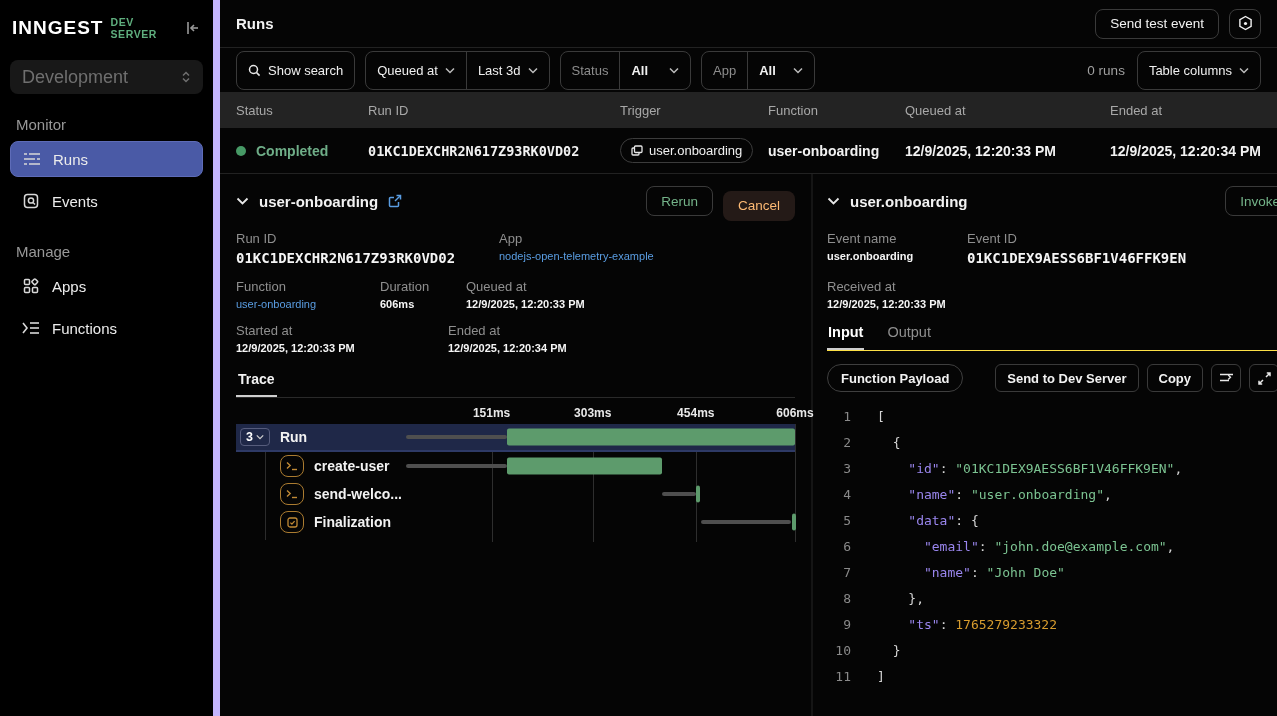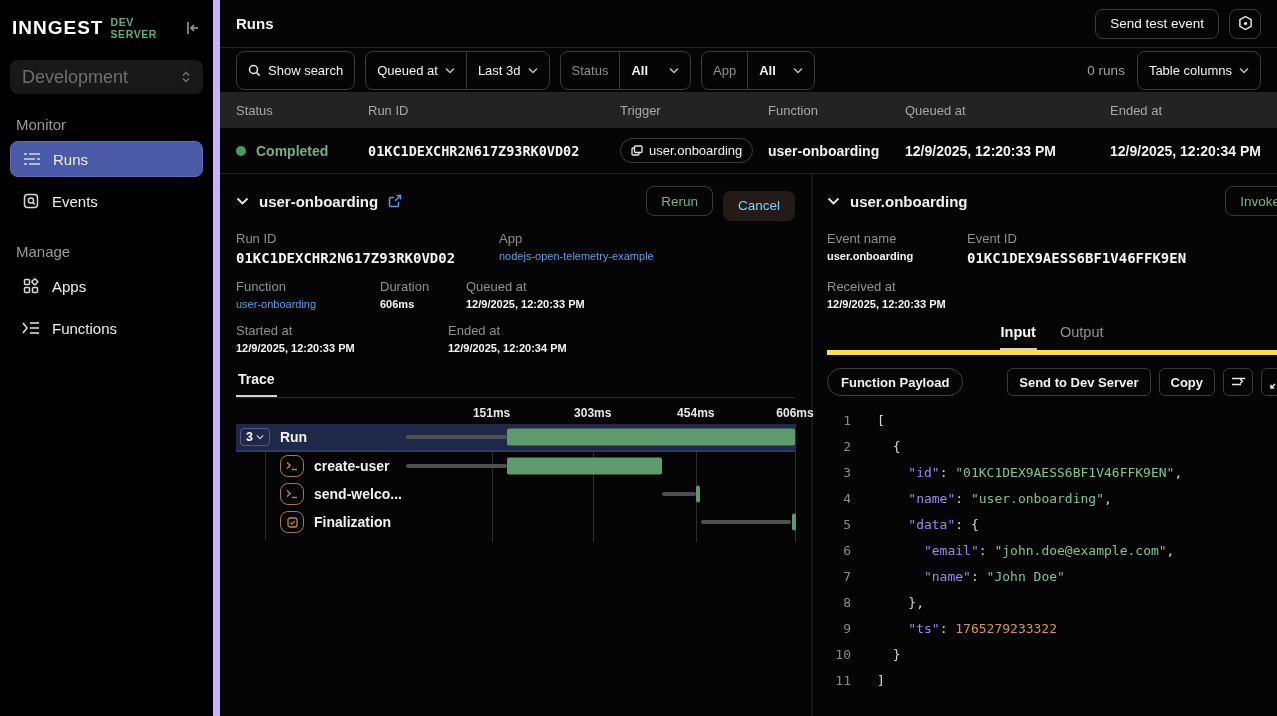--- a/index.html
+++ b/index.html
@@ -58,21 +58,21 @@
   .fn-val { font-weight:700; }
   .date-val { font-weight:600; }
 
   
   .detail { flex:1; min-height:0; display:flex; border-top:1px solid #222; }
   .run-panel { width:593px; flex:0 0 593px; border-right:2px solid #151515; padding:10px 16px 0 16px; }
   .panel-head { display:flex; align-items:center; gap:10px; height:34px; }
   .panel-title { font-size:15px; font-weight:700; }
   .ext-link { color:#5a9de2; display:flex; cursor:pointer; }
   .btn.green { color:#74b389; }
-  .btn.cancel { border:1px solid transparent; background:#241a17; color:#7dd3fc; cursor:default;margin-top:9px; }
+  .btn.cancel { border:1px solid transparent; background:#241a17; color:#fdba74; cursor:default;margin-top:9px; }
   .fields-row { display:flex; margin-top:13px; }
   .field { display:flex; flex-direction:column; gap:4px; }
   .field-label { font-size:13px; color:#8f8f8f; }
   .field-value { font-size:11px; font-weight:700; color:#f5f5f5; }
   .field-value.link { color:#5a9de2; font-weight:400; cursor:pointer; }
   .w263{width:263px} .w144{width:144px} .w86{width:86px} .w212{width:212px}
   .trace-tabbar { margin-top:16px; border-bottom:1px solid #2a2a2a; }
   .trace-tab { display:inline-block; font-size:14px; font-weight:600; padding:0 2px 8px 2px;
     border-bottom:2px solid #cfcfcf; cursor:pointer; }
 
@@ -94,24 +94,24 @@
   .step-icon { width:24px; height:22px; border:1px solid #aa7b30; border-radius:8px;
     display:flex; align-items:center; justify-content:center; color:#c08a36; flex:0 0 24px; }
   .track { flex:1; position:relative; height:100%; }
   .bar-delay { position:absolute; top:50%; transform:translateY(-50%); height:4px; background:#4f4f4f; border-radius:2px; }
   .bar-active { position:absolute; top:50%; transform:translateY(-50%); height:17px; background:#5d9b6c; border-radius:2px; min-width:4px; }
 
   
   .event-panel { flex:1; min-width:0; padding:10px 0 0 14px; display:flex; flex-direction:column; }
   .event-head { display:flex; align-items:center; gap:10px; height:34px; }
   .btn.invoke { margin-right:-18px; }
-  .tabs { margin-top:14px; border-bottom:5px solid #fde047; display:flex; gap:22px;justify-content:center; }
+  .tabs { margin-top:14px; border-bottom:1px solid #fde047; display:flex; gap:22px; }
   .tab { font-size:14.5px; padding:0 1px 8px 1px; color:#8f8f8f; cursor:pointer; }
   .tab.active { color:#fff; font-weight:600; border-bottom:2px solid #cfcfcf; }
-  .payload-head { display:flex; align-items:center; margin-top:13px; gap:8px; padding-right:0; }
+  .payload-head { display:flex; align-items:center; margin-top:13px; gap:8px; padding-right:12px; }
   .pill-btn { border:1px solid #3f3f3f; border-radius:999px; height:28px; padding:0 13px;
     font-size:13px; font-weight:600; color:#f2f2f2; background:transparent; display:inline-flex;
     align-items:center; cursor:pointer; font-family:inherit; }
   .sm-btn { height:28px; border:1px solid #3a3a3a; border-radius:6px; padding:0 11px; font-size:13px;
     font-weight:600; color:#f2f2f2; background:transparent; display:inline-flex; align-items:center;
     gap:6px; cursor:pointer; font-family:inherit; }
   .sm-icon { width:30px; padding:0; justify-content:center; flex:0 0 30px; }
   .sm-icon.clip { margin-right:-14px; }
   .code { margin-top:12px; font-family:"DejaVu Sans Mono", monospace; font-size:13px; overflow:hidden; }
   .code-line { display:flex; line-height:26px; white-space:pre; }

